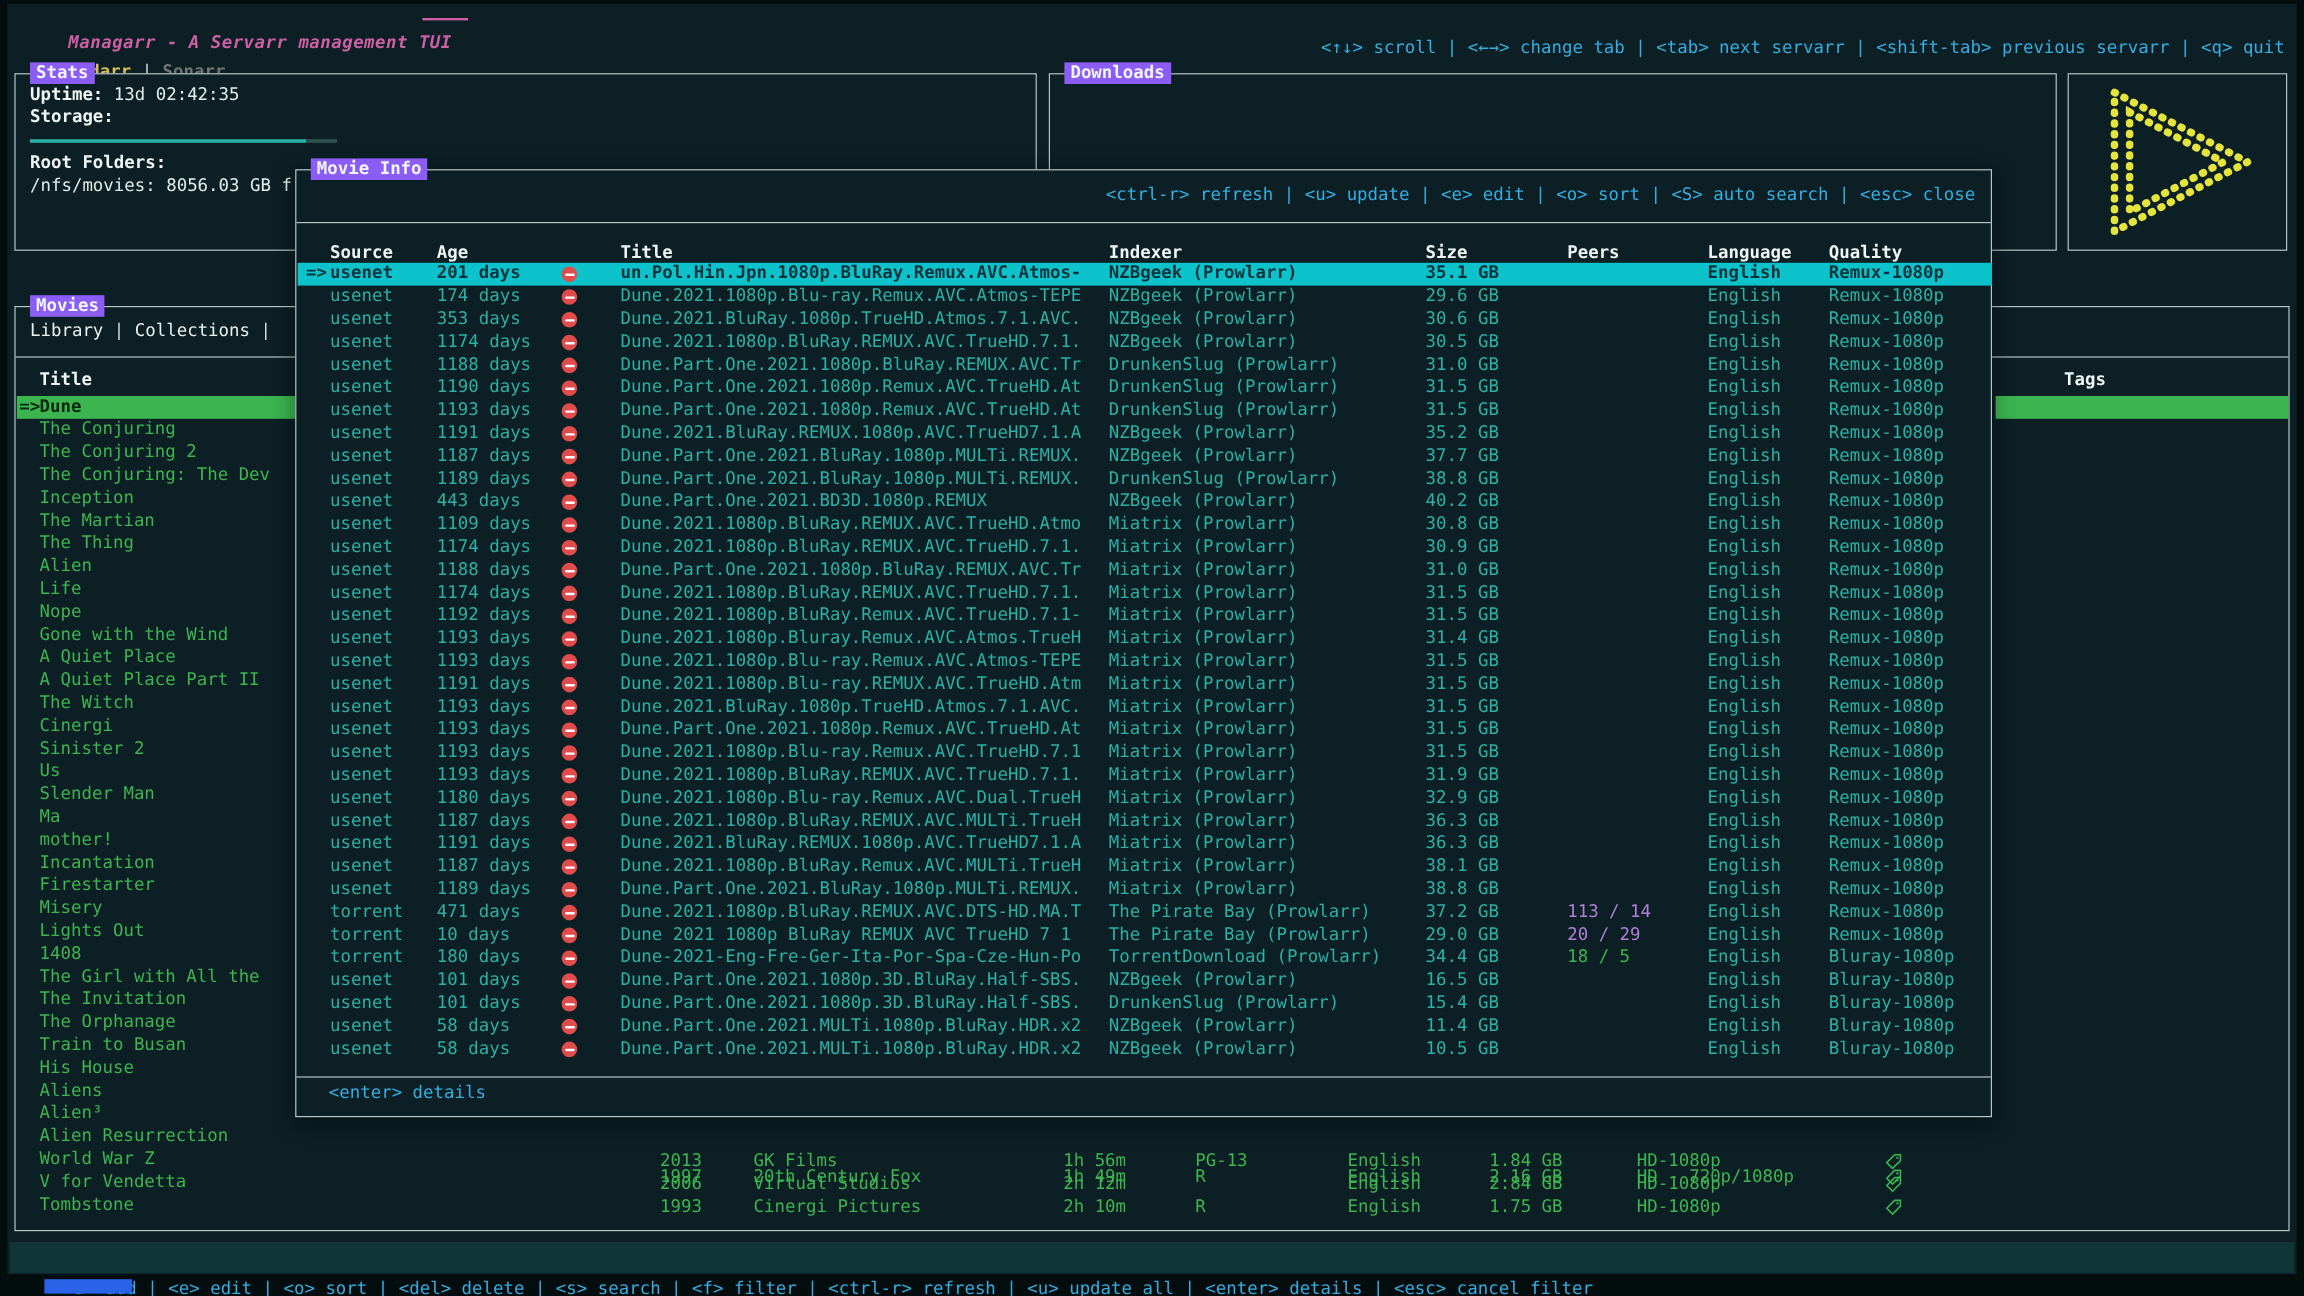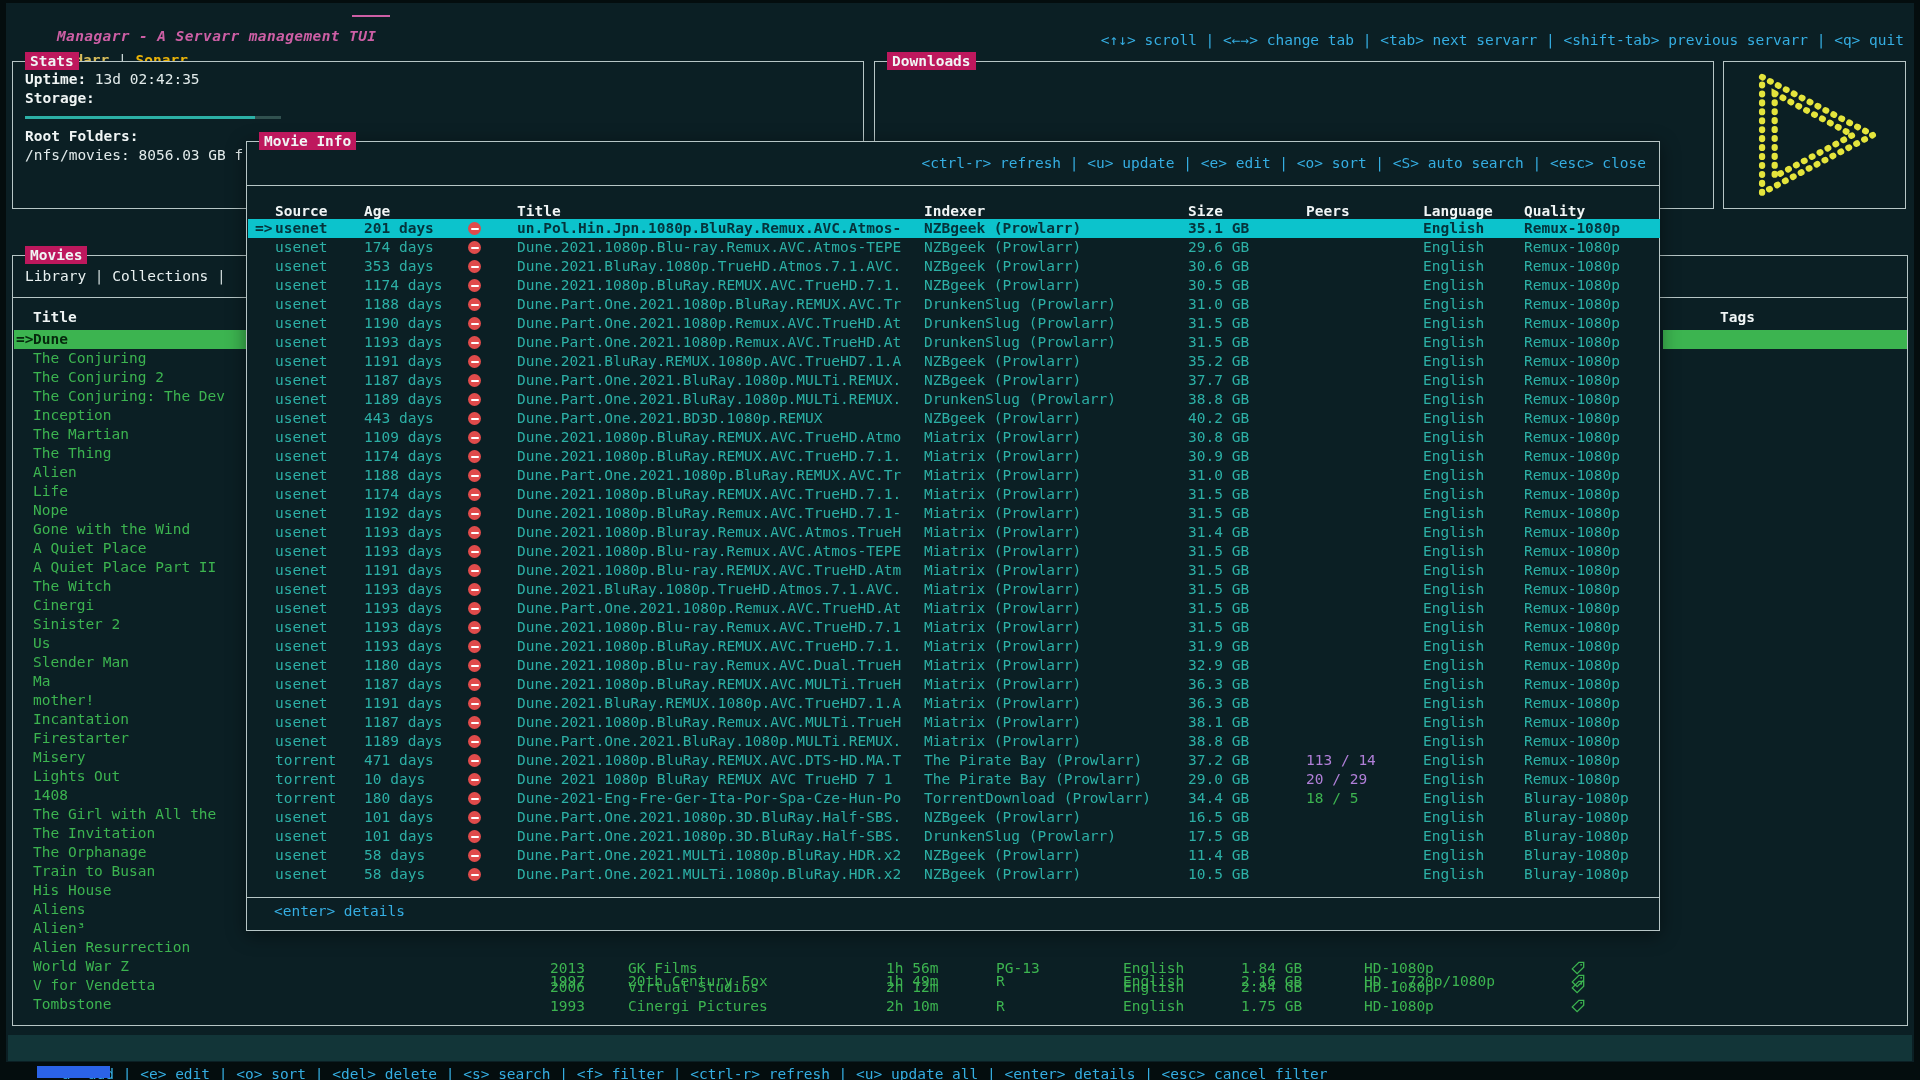--- a/index.html
+++ b/index.html
@@ -6,28 +6,28 @@
   html,body{width:1920px;height:1080px;background:#040d0e;overflow:hidden}
   body{font-family:"DejaVu Sans Mono","Liberation Mono",monospace;font-size:14.5px;color:#dfe9e9}
   .screen{position:relative;width:1920px;height:1080px;background:#040d0e}
   .term{position:absolute;left:6px;top:3px;width:1908px;height:1059px;background:#0b1f24}
 
   
   .titlebar{position:absolute;left:22px;top:6px;height:20px;line-height:20px;white-space:pre}
   .app-title{color:var(--magenta,#cd5fa5);font-style:italic;font-weight:bold;letter-spacing:.4px}
   .title-rule{position:absolute;left:352px;top:15px;width:38px;height:2px;background:var(--magenta,#cd5fa5)}
   .tabbar{position:absolute;left:22px;top:30px;width:1884px;height:20px;line-height:20px;white-space:pre}
-  .stab{font-weight:bold;color:#eab308}
+  .stab{font-weight:bold;color:#737373}
   .stab.active{color:var(--gold,#d8bd5a)}
   .sep{color:#cfdada}
   .global-help{position:absolute;right:2px;top:0;color:var(--cyan,#35aee2)}
 
   
   .panel{position:absolute;border:1px solid #b7c6c6;background:#0b1f24}
-  .panel-label{position:absolute;top:-10px;left:12px;background:#be185d;padding:0 5px;font-weight:bold;color:#f0f5f5;line-height:18px}
+  .panel-label{position:absolute;top:-10px;left:12px;background:#8b5cf6;padding:0 5px;font-weight:bold;color:#f0f5f5;line-height:18px}
 
   .stats-panel{left:12px;top:61px;width:852px;height:148px}
   .stats-lines{position:absolute;left:12px;top:8px;right:8px}
   .stat-line{height:19px;line-height:19px;white-space:pre}
   .stat-label{font-weight:bold;color:#f0f5f5}
   .stat-value{color:#e2ebeb}
   .gauge-row{height:19px;padding-top:8px;font-size:0;white-space:nowrap}
   .gauge-fill{display:inline-block;height:3px;background:var(--teal,#19b8b8)}
   .gauge-rest{display:inline-block;height:3px;background:#31514f}
 
@@ -630,21 +630,21 @@
           <span class="sc c-qual">Bluray-1080p</span>
         </div>
         <div class="s-row">
           <span class="sc c-src">usenet</span>
           <span class="sc c-age">101 days</span>
           <span class="blk">
             <span class="blk-bar"></span>
           </span>
           <span class="sc c-title">Dune.Part.One.2021.1080p.3D.BluRay.Half-SBS.</span>
           <span class="sc c-idx">DrunkenSlug (Prowlarr)</span>
-          <span class="sc c-size">17.5 GB</span>
+          <span class="sc c-size">15.4 GB</span>
           <span class="sc c-lang">English</span>
           <span class="sc c-qual">Bluray-1080p</span>
         </div>
         <div class="s-row">
           <span class="sc c-src">usenet</span>
           <span class="sc c-age">58 days</span>
           <span class="blk">
             <span class="blk-bar"></span>
           </span>
           <span class="sc c-title">Dune.Part.One.2021.MULTi.1080p.BluRay.HDR.x2</span>

